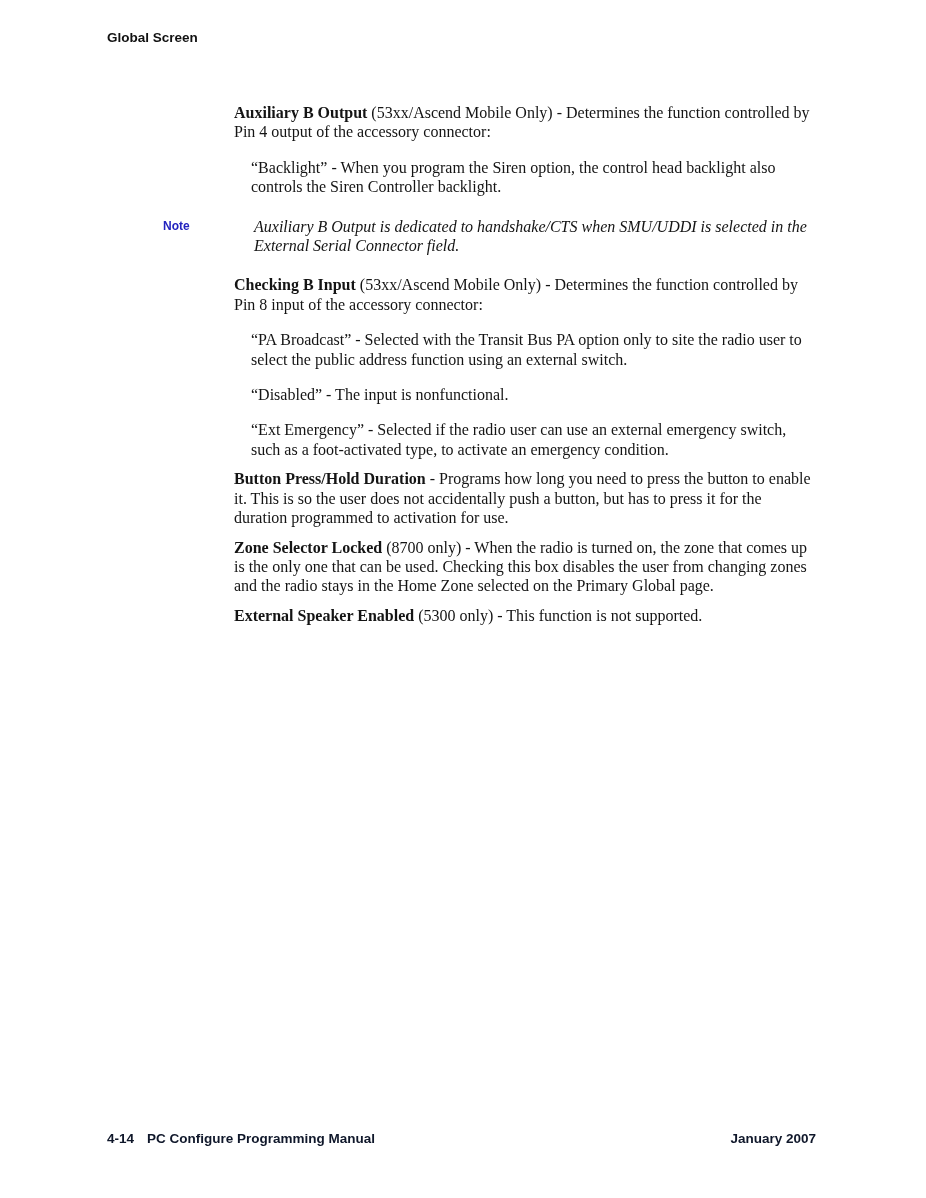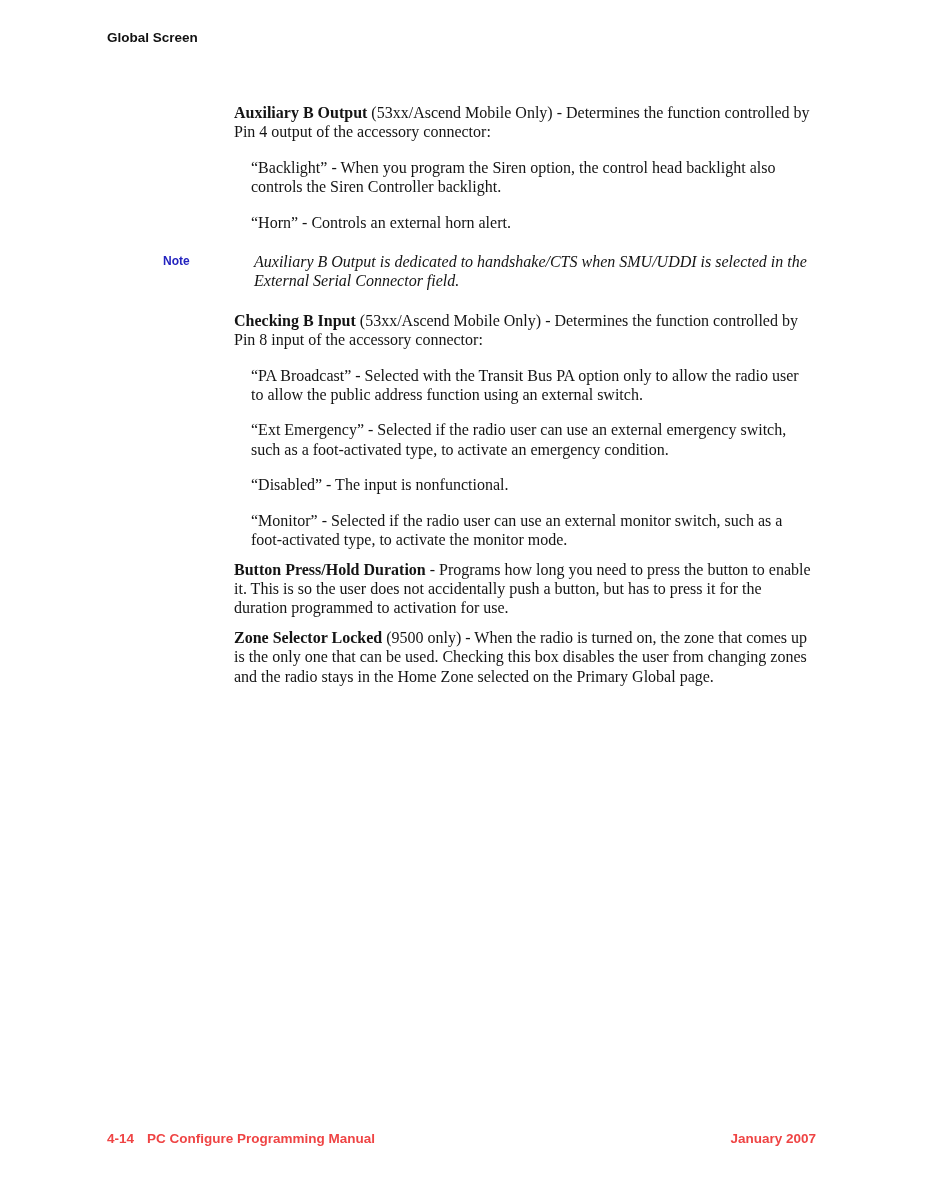--- a/index.html
+++ b/index.html
@@ -58,60 +58,59 @@
   .page-footer {
     position: absolute;
     top: 1131px;
     left: 107px;
     right: 110px;
     display: flex;
     justify-content: space-between;
     font-family: "Liberation Sans", sans-serif;
     font-weight: bold;
     font-size: 13.5px;
-    color: #ef4444;
+    color: #0f172a;
   }
   .footer-left { display: flex; gap: 13px; }
 </style>
 </head>
 <body>
 
 <div class="page">
 
   <div class="running-header">Global Screen</div>
 
   <div class="text-col">
 
     <p class="para-main"><b class="term">Auxiliary B Output</b><span> (53xx/Ascend Mobile Only) - Determines the function controlled by Pin 4 output of the accessory connector:</span></p>
 
     <p class="para-sub">“Backlight” - When you program the Siren option, the control head backlight also controls the Siren Controller backlight.</p>
 
-    <p class="para-sub">“Horn” - Controls an external horn alert.</p>
 
 
 
     <div class="note-row">
       <span class="note-label">Note</span>
       <span class="note-text">Auxiliary B Output is dedicated to handshake/CTS when SMU/UDDI is selected in the External Serial Connector field.</span>
     </div>
 
     <p class="para-main"><b class="term">Checking B Input</b><span> (53xx/Ascend Mobile Only) - Determines the function controlled by Pin 8 input of the accessory connector:</span></p>
 
-    <p class="para-sub">“PA Broadcast” - Selected with the Transit Bus PA option only to allow the radio user to allow the public address function using an external switch.</p>
+    <p class="para-sub">“PA Broadcast” - Selected with the Transit Bus PA option only to site the radio user to select the public address function using an external switch.</p>
+
+    <p class="para-sub">“Disabled” - The input is nonfunctional.</p>
 
     <p class="para-sub">“Ext Emergency” - Selected if the radio user can use an external emergency switch, such as a foot-activated type, to activate an emergency condition.</p>
 
-    <p class="para-sub">“Disabled” - The input is nonfunctional.</p>
-
-    <p class="para-sub">“Monitor” - Selected if the radio user can use an external monitor switch, such as a foot-activated type, to activate the monitor mode.</p>
 
     <p class="para-main"><b class="term">Button Press/Hold Duration</b><span> - Programs how long you need to press the button to enable it. This is so the user does not accidentally push a button, but has to press it for the duration programmed to activation for use.</span></p>
 
-    <p class="para-main"><b class="term">Zone Selector Locked</b><span> (9500 only) - When the radio is turned on, the zone that comes up is the only one that can be used. Checking this box disables the user from changing zones and the radio stays in the Home Zone selected on the Primary Global page.</span></p>
+    <p class="para-main"><b class="term">Zone Selector Locked</b><span> (8700 only) - When the radio is turned on, the zone that comes up is the only one that can be used. Checking this box disables the user from changing zones and the radio stays in the Home Zone selected on the Primary Global page.</span></p>
 
+    <p class="para-main"><b class="term">External Speaker Enabled</b><span> (5300 only) - This function is not supported.</span></p>
 
   </div>
 
   <div class="page-footer">
     <div class="footer-left">
       <span>4-14</span>
       <span>PC Configure Programming Manual</span>
     </div>
     <span>January 2007</span>
   </div>

